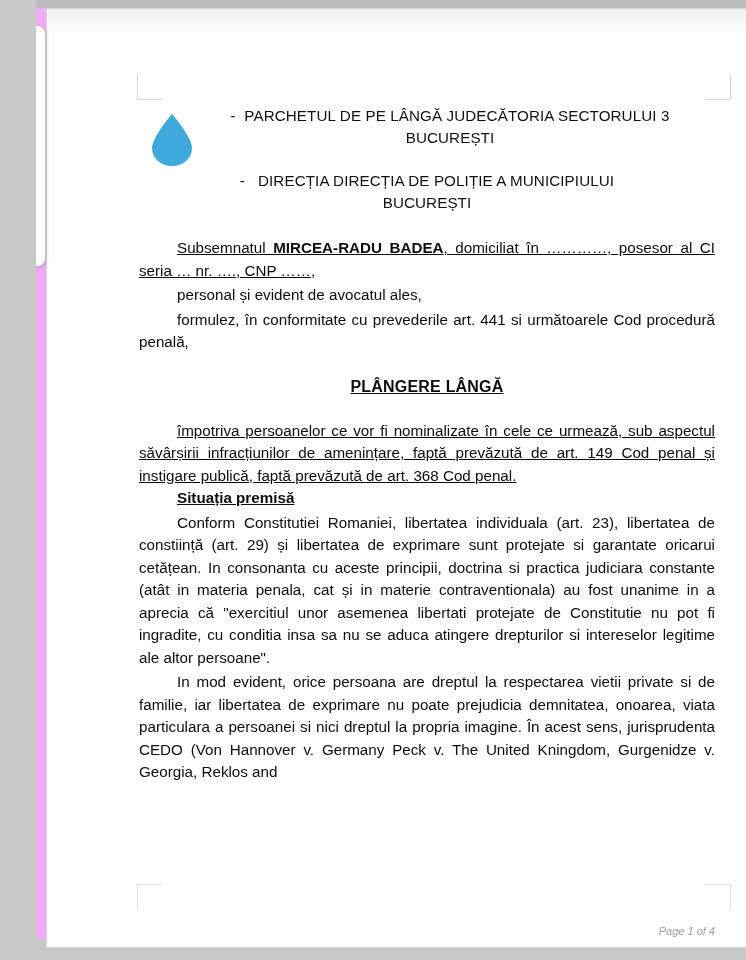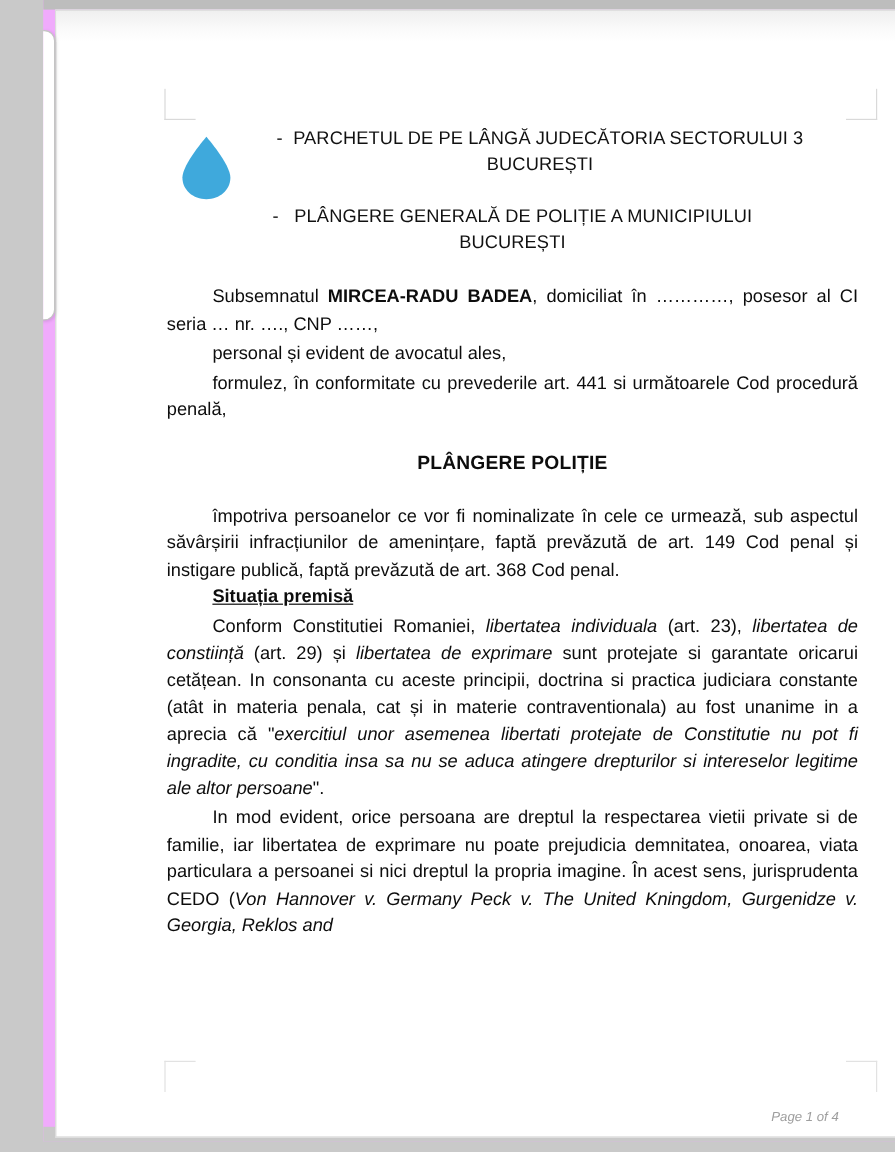--- a/index.html
+++ b/index.html
@@ -114,26 +114,26 @@
   
   .para {
     font-size: 15.2px;
     line-height: 1.48;
     color: #0d0d0d;
     text-align: justify;
     text-justify: inter-word;
     margin: 0;
   }
   .para.indent { text-indent: 38px; }
-  .para-gap-lg { margin-top: 24px; }
+  .para-gap-lg { margin-top: 24px; text-decoration: underline; }
   .para-gap-md { margin-top: 15px; }
   .para-gap-sm { margin-top: 2px; }
 
   .b  { font-weight: bold; }
-  .i  { font-style: italic; }
+  .i  { }
 
   
   #doc-title {
     text-align: center;
     font-size: 16px;
     font-weight: bold;
     color: #0d0d0d;
     letter-spacing: 0.2px;
   }
 
@@ -146,21 +146,21 @@
   }
   .section-heading span {
     font-weight: bold;
     text-decoration: underline;
     color: #0d0d0d;
   }
 
   
   #doc-footer {
     position: absolute;
-    left: 76px;
+    left: 92px;
     top: 916px;
     width: 576px;
     text-align: right;
     font-size: 11px;
     font-style: italic;
     color: #9e9e9e;
     z-index: 10;
   }
 
   
@@ -203,34 +203,34 @@
             <path d="M23 1 C23 1 3 24 3 35 C3 45.5 11.9 53 23 53 C34.1 53 43 45.5 43 35 C43 24 23 1 23 1 Z" fill="#3fa9dc"></path>
           </svg>
 
           <div class="addressee-line first">
             <span>-</span>&nbsp;&nbsp;<span>PARCHETUL DE PE LÂNGĂ JUDECĂTORIA SECTORULUI 3</span>
             <br>
             <span>BUCUREȘTI</span>
           </div>
 
           <div class="addressee-line" id="addressee-two">
-            <span>-</span>&nbsp;&nbsp;&nbsp;<span>PLÂNGERE GENERALĂ DE POLIȚIE A MUNICIPIULUI</span>
+            <span>-</span>&nbsp;&nbsp;&nbsp;<span>DIRECȚIA DIRECȚIA DE POLIȚIE A MUNICIPIULUI</span>
             <br>
             <span>BUCUREȘTI</span>
           </div>
 
         </div>
 
         <p class="para indent para-gap-lg"><span>Subsemnatul </span><span class="b">MIRCEA-RADU BADEA</span><span>, domiciliat în …………, posesor al CI seria … nr. …., CNP ……,</span></p>
 
         <p class="para indent para-gap-sm">personal și evident de avocatul ales,</p>
 
         <p class="para indent para-gap-sm">formulez, în conformitate cu prevederile art. 441 si următoarele Cod procedură penală,</p>
 
-        <div id="doc-title" class="para-gap-lg">PLÂNGERE POLIȚIE</div>
+        <div id="doc-title" class="para-gap-lg">PLÂNGERE LÂNGĂ</div>
 
         <p class="para indent para-gap-lg">împotriva persoanelor ce vor fi nominalizate în cele ce urmează, sub aspectul săvârșirii infracțiunilor de amenințare, faptă prevăzută de art. 149 Cod penal și instigare publică, faptă prevăzută de art. 368 Cod penal.</p>
 
         <div class="section-heading para-gap-md"><span>Situația premisă</span></div>
 
         <p class="para indent para-gap-sm"><span>Conform Constitutiei Romaniei, </span><span class="i">libertatea individuala</span><span> (art. 23), </span><span class="i">libertatea de constiință</span><span> (art. 29) și </span><span class="i">libertatea de exprimare</span><span> sunt protejate si garantate oricarui cetățean. In consonanta cu aceste principii, doctrina si practica judiciara constante (atât in materia penala, cat și in materie contraventionala) au fost unanime in a aprecia că "</span><span class="i">exercitiul unor asemenea libertati protejate de Constitutie nu pot fi ingradite, cu conditia insa sa nu se aduca atingere drepturilor si intereselor legitime ale altor persoane</span><span>".</span></p>
 
         <p class="para indent para-gap-sm"><span>In mod evident, orice persoana are dreptul la respectarea vietii private si de familie, iar libertatea de exprimare nu poate prejudicia demnitatea, onoarea, viata particulara a persoanei si nici dreptul la propria imagine. În acest sens, jurisprudenta CEDO (</span><span class="i">Von Hannover v. Germany Peck v. The United Kningdom, Gurgenidze v. Georgia, Reklos and</span></p>
 
       </div>

